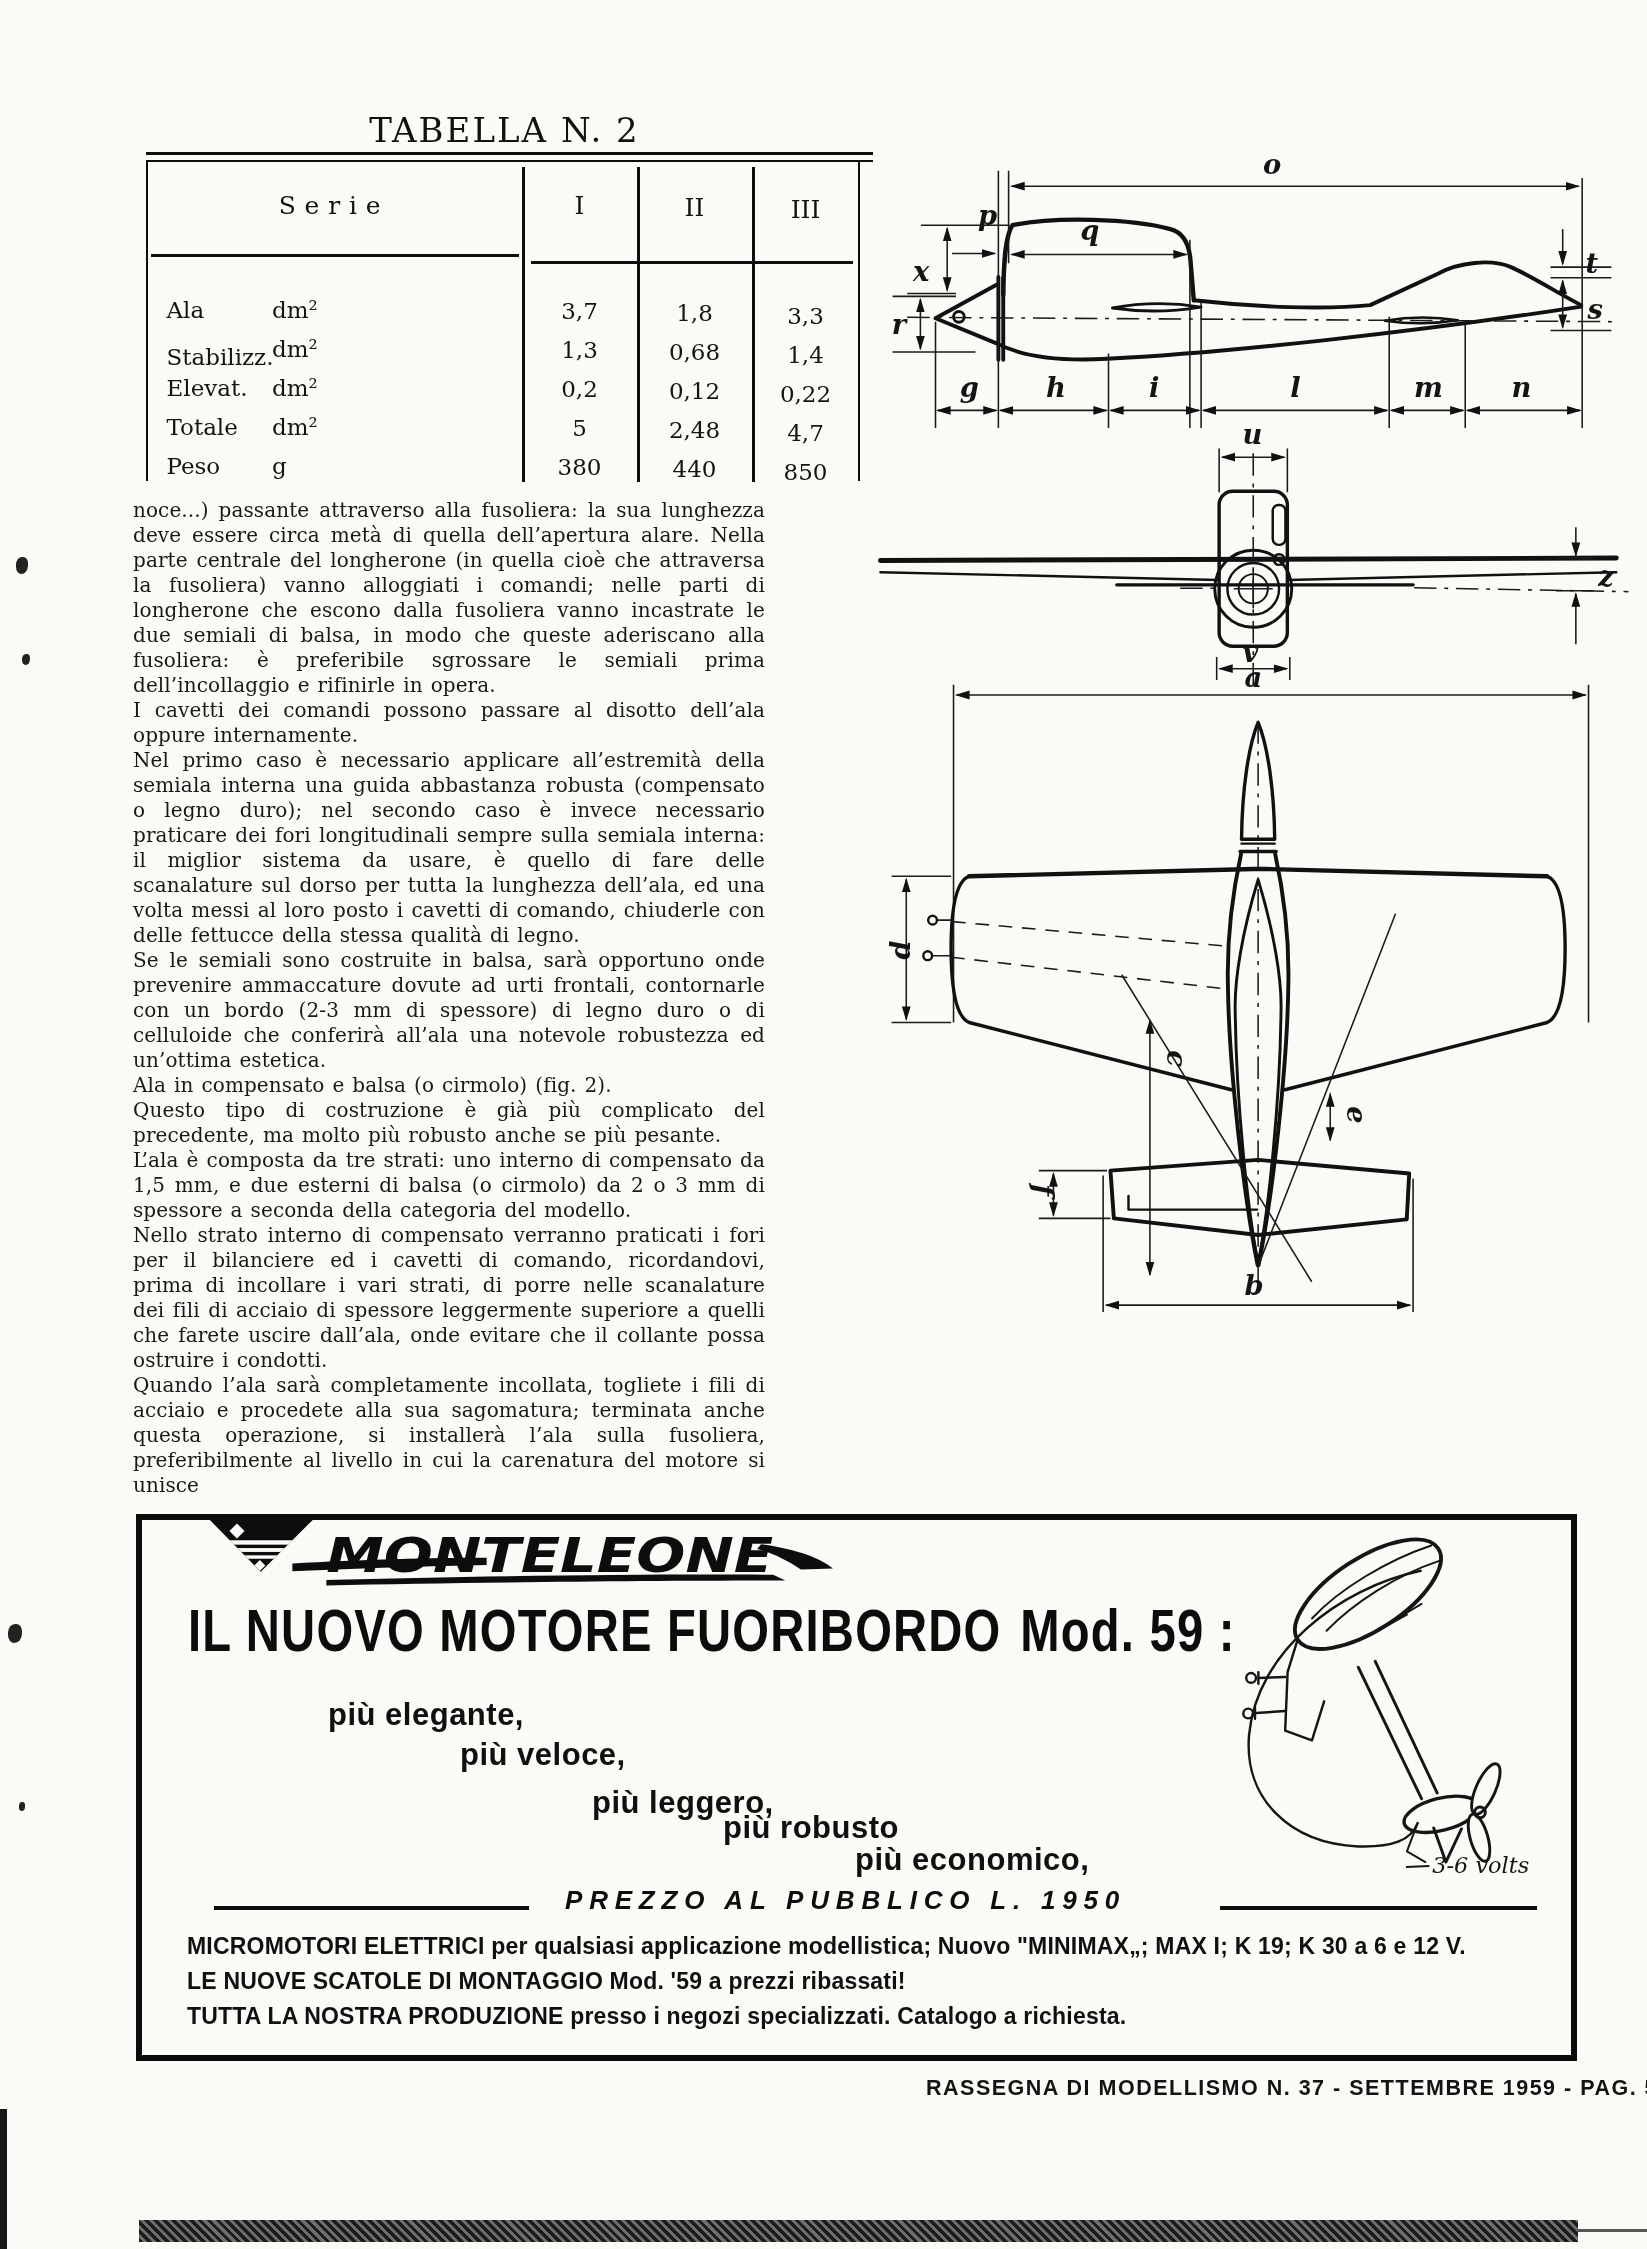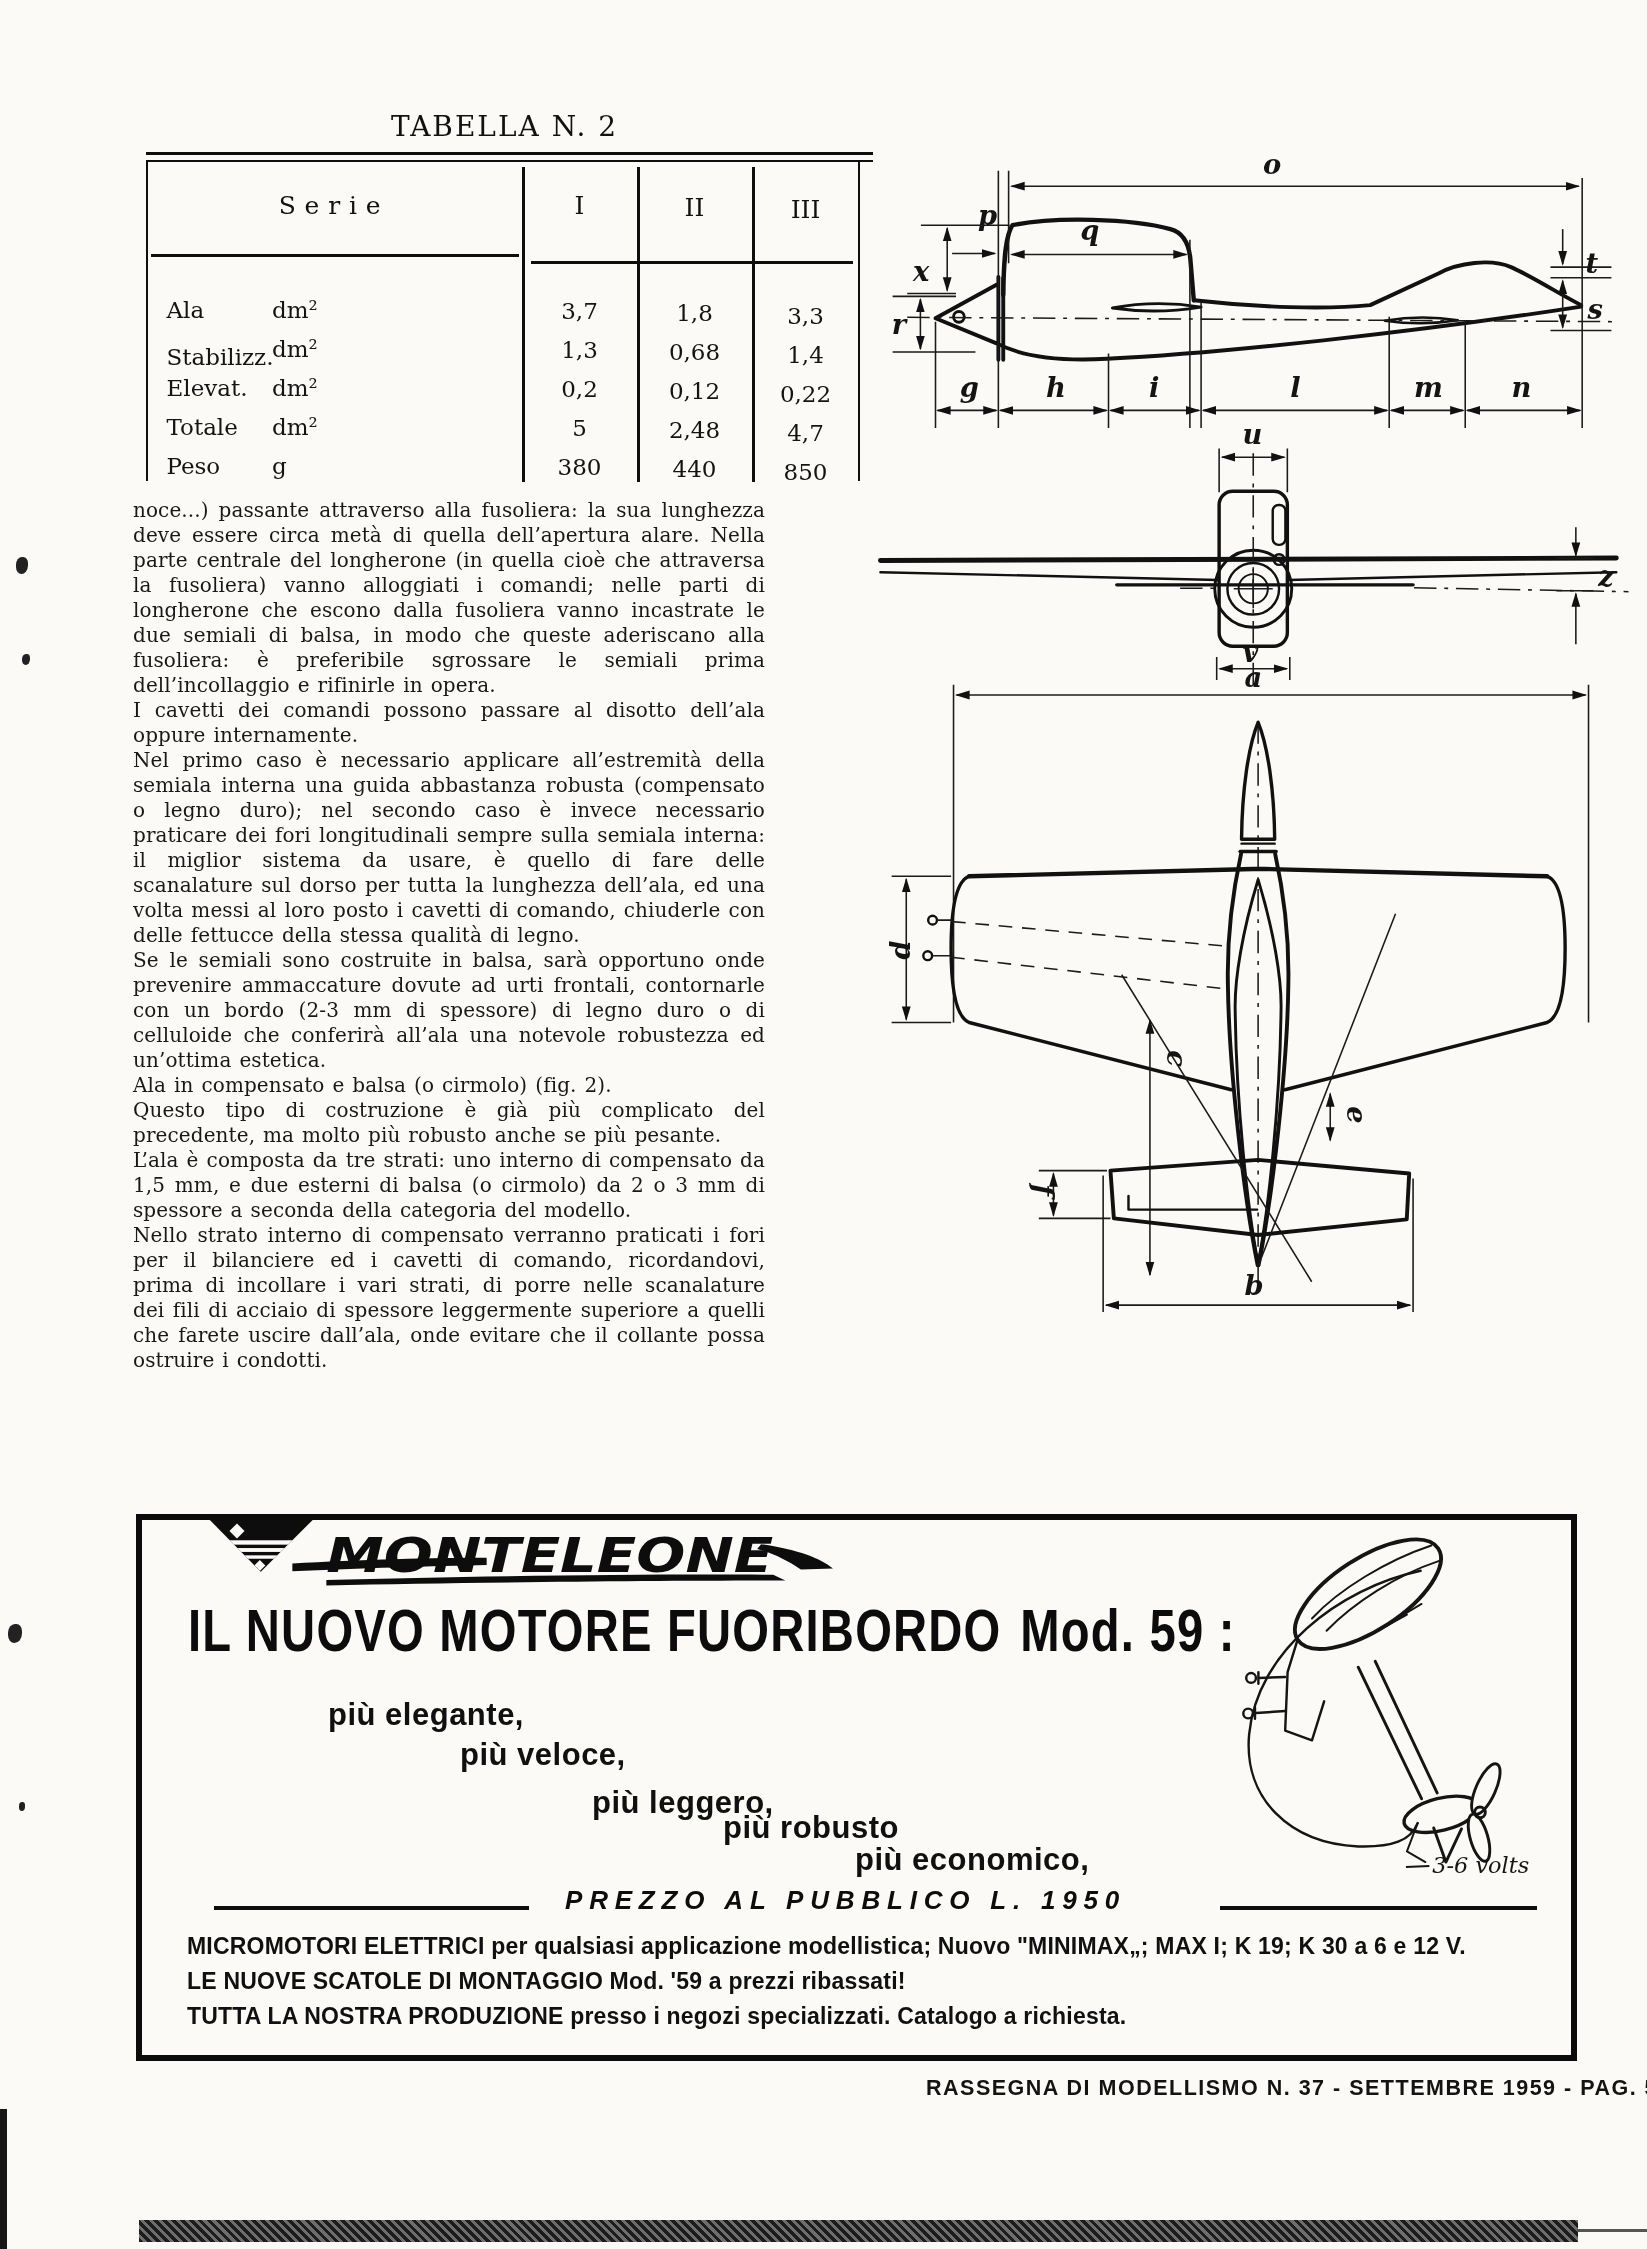--- a/index.html
+++ b/index.html
@@ -1,20 +1,20 @@
 <!DOCTYPE html>
 <html style="font-size:7.8px"><head>
 <meta charset="utf-8">
 <style>
   html,body{margin:0;padding:0;background:#e8e6e0;}
   #page{position:relative;width:1647px;height:2250px;background:#fbfaf6;overflow:hidden;
         font-family:"DejaVu Serif",serif;color:#161616;}
   .abs{position:absolute;}
   
-  #tabella-title{left:146px;top:110px;width:717px;text-align:center;font-size:28px;
+  #tabella-title{left:146px;top:110px;width:717px;text-align:center;font-size:34px;
      letter-spacing:2px;color:#111;}
   #tabella{left:146px;top:152px;width:727px;height:332px;}
   .tline{position:absolute;background:#0e0e0e;}
   .tab-header{position:absolute;font-size:25px;color:#111;}
   .tab-cell{position:absolute;font-size:23px;color:#141414;}
   
   .textcol{width:632px;font-size:20px;line-height:25px;text-align:justify;
       letter-spacing:0.1px;word-spacing:1.5px;color:#181818;}
   .textcol p{margin:0;}
   #leftcol{left:133px;top:498px;}
@@ -104,20 +104,21 @@
 
   <div class="abs textcol" id="leftcol">
     <p>noce...) passante attraverso alla fusoliera: la sua lunghezza deve essere circa metà di quella dell’apertura alare. Nella parte centrale del longherone (in quella cioè che attraversa la fusoliera) vanno alloggiati i comandi; nelle parti di longherone che escono dalla fusoliera vanno incastrate le due semiali di balsa, in modo che queste aderiscano alla fusoliera: è preferibile sgrossare le semiali prima dell’incollaggio e rifinirle in opera.</p>
     <p>I cavetti dei comandi possono passare al disotto dell’ala oppure internamente.</p>
     <p>Nel primo caso è necessario applicare all’estremità della semiala interna una guida abbastanza robusta (compensato o legno duro); nel secondo caso è invece necessario praticare dei fori longitudinali sempre sulla semiala interna: il miglior sistema da usare, è quello di fare delle scanalature sul dorso per tutta la lunghezza dell’ala, ed una volta messi al loro posto i cavetti di comando, chiuderle con delle fettucce della stessa qualità di legno.</p>
     <p>Se le semiali sono costruite in balsa, sarà opportuno onde prevenire ammaccature dovute ad urti frontali, contornarle con un bordo (2-3 mm di spessore) di legno duro o di celluloide che conferirà all’ala una notevole robustezza ed un’ottima estetica.</p>
     <p>Ala in compensato e balsa (o cirmolo) (fig. 2).</p>
     <p>Questo tipo di costruzione è già più complicato del precedente, ma molto più robusto anche se più pesante.</p>
     <p>L’ala è composta da tre strati: uno interno di compensato da 1,5 mm, e due esterni di balsa (o cirmolo) da 2 o 3 mm di spessore a seconda della categoria del modello.</p>
     <p>Nello strato interno di compensato verranno praticati i fori per il bilanciere ed i cavetti di comando, ricordandovi, prima di incollare i vari strati, di porre nelle scanalature dei fili di acciaio di spessore leggermente superiore a quelli che farete uscire dall’ala, onde evitare che il collante possa ostruire i condotti.</p>
+    <p>Quando l’ala sarà completamente incollata, togliete i fili di acciaio e procedete alla sua sagomatura; terminata anche questa operazione, si installerà l’ala sulla fusoliera, preferibilmente al livello in cui la carenatura del motore si unisce</p>
   </div>
   <div class="abs textcol" id="rightcol">
   </div>
 
   <svg class="abs" id="diagram" width="769" height="1204" viewBox="0 0 1578 2470">
     <defs>
       <marker id="ae" markerUnits="userSpaceOnUse" markerWidth="30" markerHeight="20" refX="27" refY="10" orient="auto">
         <path d="M0,1 L30,10 L0,19 Z" fill="#111"></path>
       </marker>
       <marker id="as" markerUnits="userSpaceOnUse" markerWidth="30" markerHeight="20" refX="3" refY="10" orient="auto">

